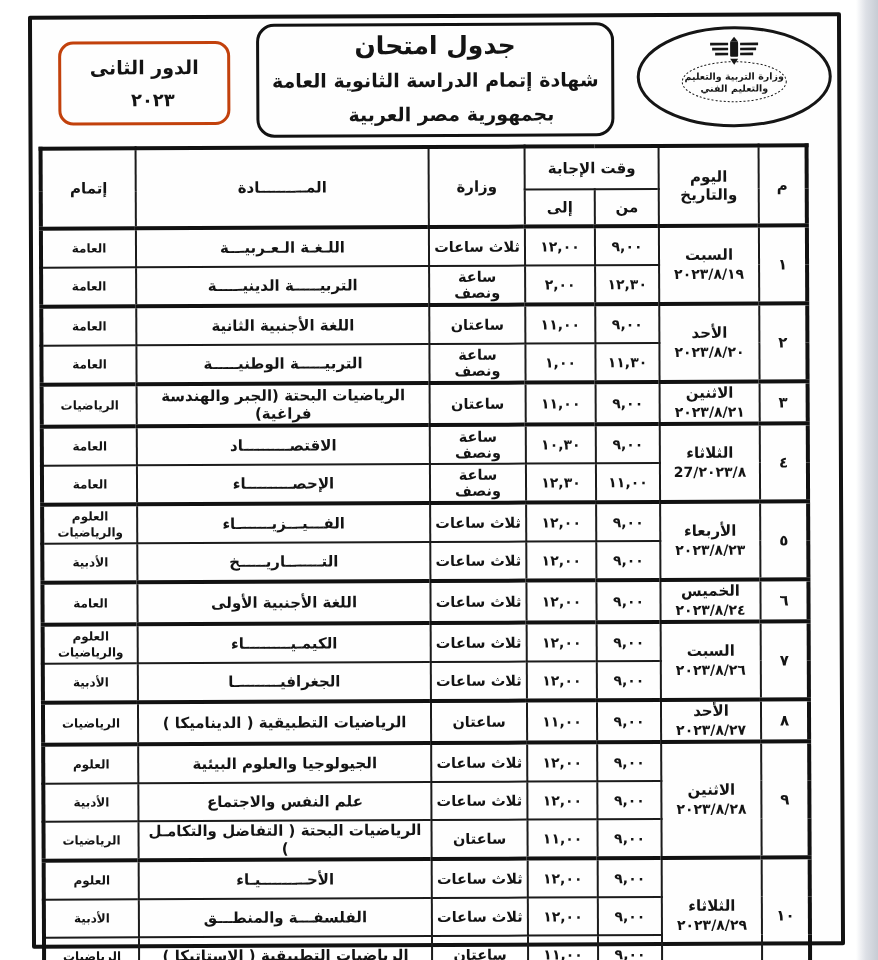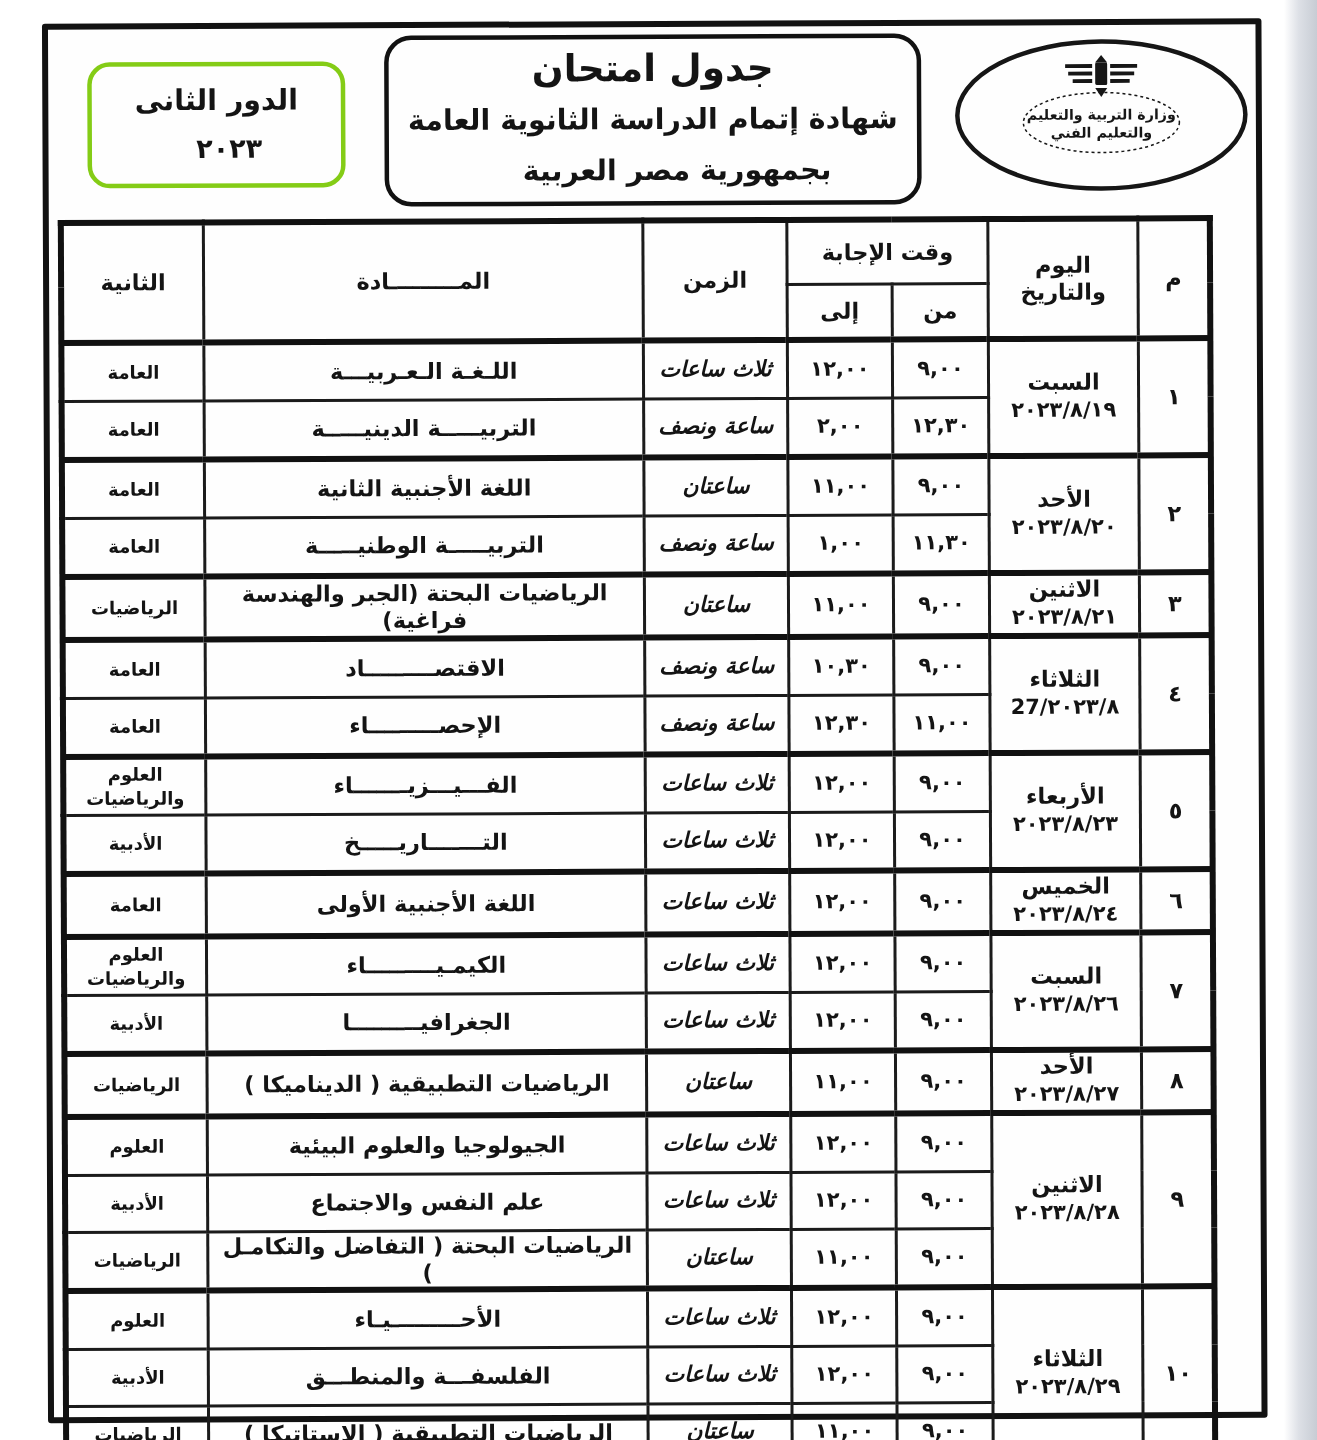--- a/index.html
+++ b/index.html
@@ -17,21 +17,21 @@
     z-index:5;
   }
   .page{
     position:absolute;left:30px;top:14px;width:805px;height:925px;
     border:4px solid #121212;background:#fefefe;border-radius:2px;
     transform:rotate(-0.25deg);
   }
   
   .round-box{
     position:absolute;left:26px;top:22px;width:166px;height:78px;
-    border:3px solid #84cc16;border-radius:15px;
+    border:3px solid #c2410c;border-radius:15px;
     display:flex;flex-direction:column;justify-content:space-evenly;align-items:center;
     font-weight:700;
   }
   .round-box .rb-line1{font-size:19px;}
   .round-box .rb-line2{font-size:18px;letter-spacing:4px;margin-left:17px;}
   .title-box{
     position:absolute;left:224px;top:5px;width:352px;height:108px;
     border:3.5px solid #121212;border-radius:18px;
     display:flex;flex-direction:column;justify-content:center;align-items:center;
     font-weight:700;line-height:34px;
@@ -51,21 +51,21 @@
     border:2px solid #1b1b1b;
     padding:0 3px;text-align:center;vertical-align:middle;
     overflow:hidden;
   }
   .schedule thead th{font-size:15px;}
   .schedule thead tr.hr1 th{height:40px;}
   .schedule thead tr.hr2 th{height:34px;}
   .schedule tbody td{height:36px;font-size:15px;}
   .schedule tbody tr.group-start td{border-top:4px solid #111;}
   .schedule td.c-from,.schedule td.c-to{font-size:14px;letter-spacing:1px;}
-  .schedule td.c-dur{font-size:14.5px;font-style:italic;}
+  .schedule td.c-dur{font-size:14.5px;}
   .schedule td.c-serial{font-size:15px;}
   .schedule td.c-branch{font-size:12px;line-height:16px;}
   .schedule td.c-subj{font-size:15px;}
   .c-day-inner div{line-height:19px;font-size:15px;}
   .c-day-inner .date{font-size:14px;letter-spacing:0.5px;}
 </style>
 </head>
 <body>
 
 <div class="scan-edge"></div>
@@ -114,23 +114,23 @@
         <col style="width:70px">
       <col style="width:96px">
         <col style="width:293px">
         <col style="width:95px">
     </colgroup>
     <thead>
       <tr class="hr1">
         <th rowspan="2">م</th>
         <th rowspan="2">اليوم والتاريخ</th>
         <th colspan="2">وقت الإجابة</th>
-        <th rowspan="2">الزمن</th>
+        <th rowspan="2">وزارة</th>
         <th rowspan="2">المـــــــــادة</th>
-        <th rowspan="2">الثانية</th>
+        <th rowspan="2">إتمام</th>
       </tr>
       <tr class="hr2">
         <th>من</th>
         <th>إلى</th>
       </tr>
     </thead>
     <tbody id="tbody">
         <tr class="group-start">
           <td class="c-serial" rowspan="2">١</td>
           <td class="c-day" rowspan="2">

